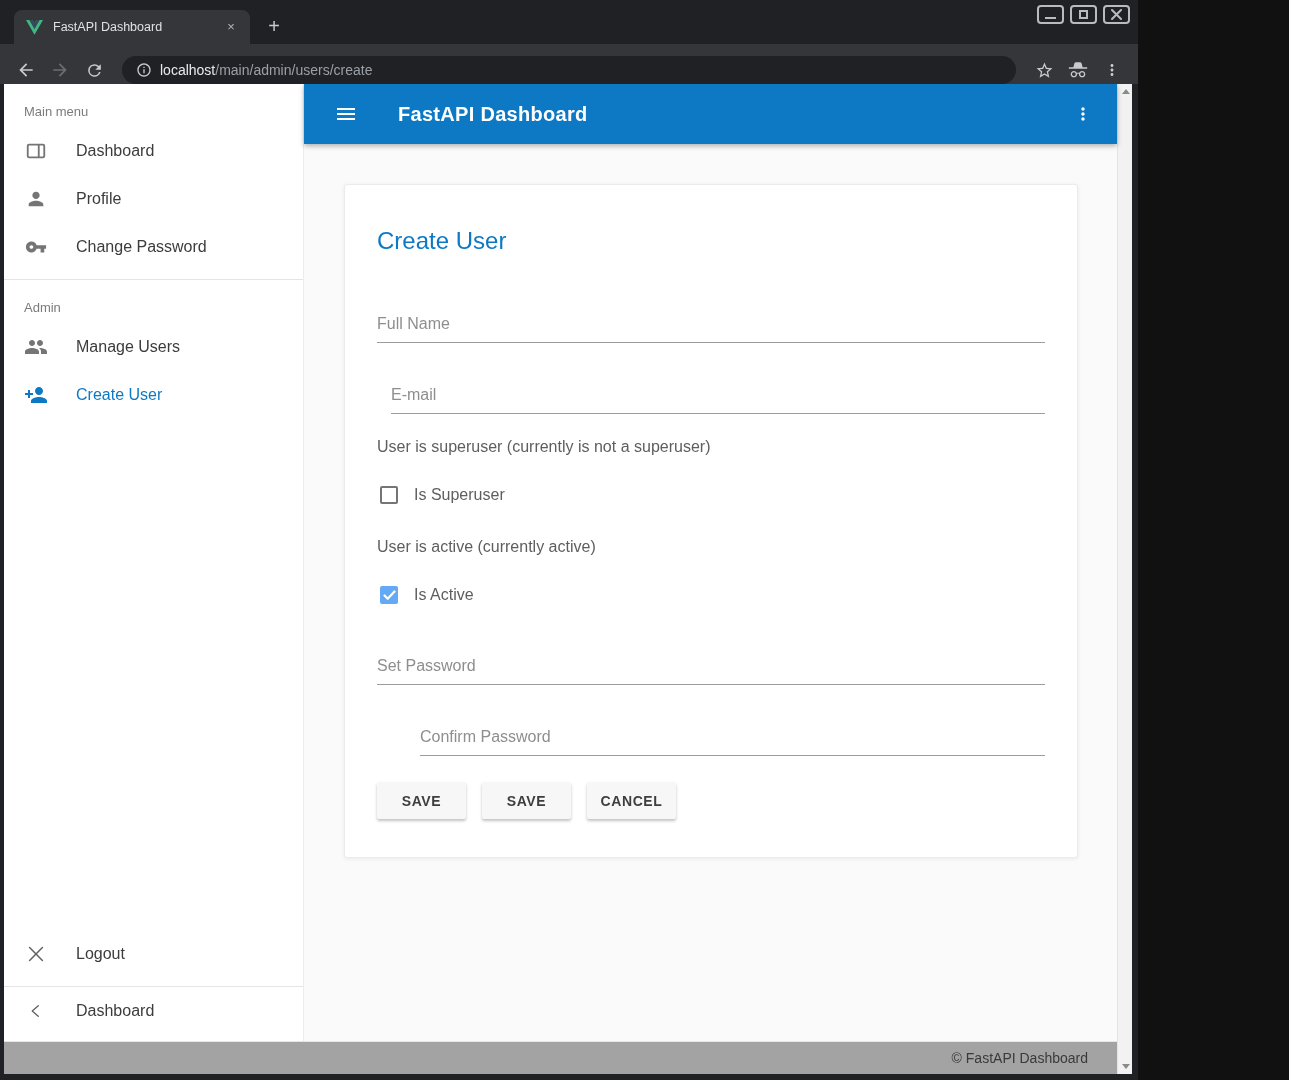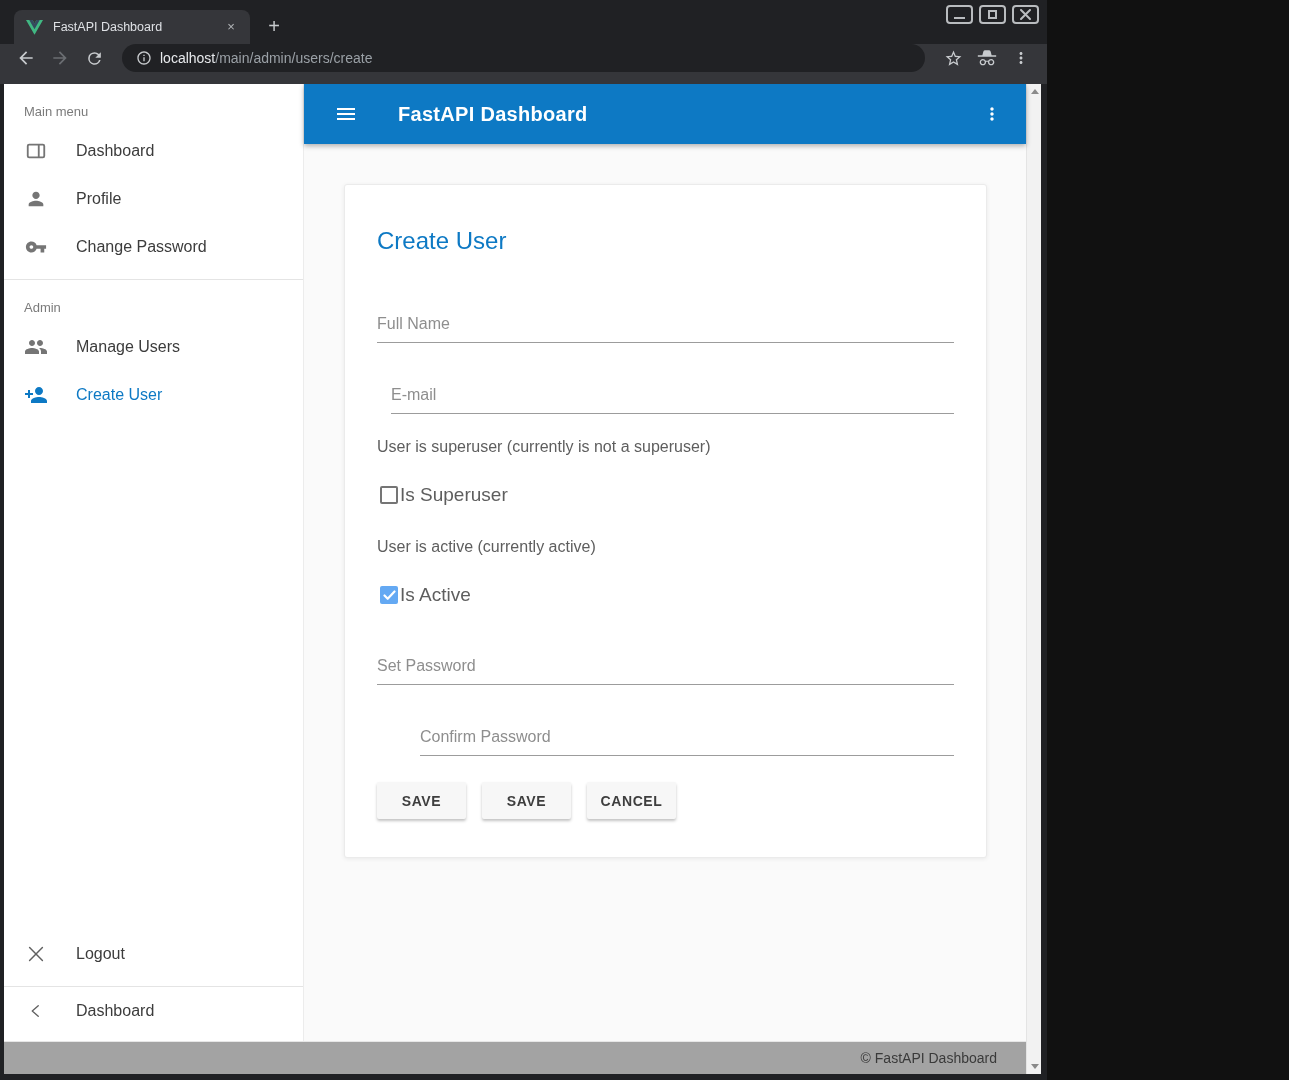--- a/index.html
+++ b/index.html
@@ -1,34 +1,34 @@
 <!DOCTYPE html>
 <html style="--appbar-blue: #0d79c4; --active-blue: #0d79c4; --checkbox-blue: #64a9f3; --frame-dark: #202124;"><head>
 <meta charset="utf-8">
 <style>
   * { margin:0; padding:0; box-sizing:border-box; }
   html,body { width:1289px; height:1080px; background:#111; }
   body { font-family:"Liberation Sans","DejaVu Sans",sans-serif; }
 
-  .window { position:relative; width:1047px; height:1080px; background:var(--frame-dark,#202124); overflow:hidden; }
+  .window { position:relative; width:1138px; height:1080px; background:var(--frame-dark,#202124); overflow:hidden; }
 
   
   .tabstrip { position:relative; height:44px; background:var(--frame-dark,#202124); display:flex; align-items:flex-end; padding-left:14px; }
   .tab { width:236px; height:34px; background:#35363a; border-radius:8px 8px 0 0; display:flex; align-items:center; padding:0 10px 0 12px; }
   .tab-favicon { width:17px; height:15px; flex:0 0 auto; }
   .tab-title { flex:1; margin-left:10px; font-size:12.5px; color:#dfe1e5; white-space:nowrap; overflow:hidden; }
   .tab-close { width:18px; height:18px; color:#b4b7ba; font-size:13px; line-height:18px; text-align:center; border-radius:50%; }
   .newtab-btn { width:28px; height:28px; margin:0 0 3px 10px; color:#c7cacd; font-size:20px; line-height:26px; text-align:center; border-radius:50%; }
   .win-controls { position:absolute; top:5px; right:8px; display:flex; gap:6px; }
   .winbtn { width:27px; height:19px; border:2px solid #b9bcbf; border-radius:4px; display:flex; align-items:center; justify-content:center; }
   .winbtn .min-glyph { display:block; width:11px; border-bottom:2px solid #b9bcbf; margin-top:7px; }
   .winbtn .max-glyph { display:block; width:9px; height:9px; border:2px solid #b9bcbf; }
   .winbtn svg { display:block; }
 
-  .toolbar { height:40px; background:#35363a; display:flex; align-items:flex-start; padding:0 12px; gap:6px; }
+  .toolbar { height:40px; background:#35363a; display:flex; align-items:flex-end; padding:0 12px; gap:6px; }
   .nav-ic { width:28px; height:28px; display:flex; align-items:center; justify-content:center; border-radius:50%; flex:0 0 auto; }
   .urlbar { flex:1; height:28px; margin:0 8px; background:#202124; border-radius:14px; display:flex; align-items:center; padding:0 14px; gap:8px; min-width:0; }
   .url-text { font-size:14px; color:#e8eaed; white-space:nowrap; overflow:hidden; }
   .url-text .host { color:#e8eaed; }
   .url-text .path { color:#9aa0a6; }
 
   
   .page { position:absolute; top:84px; left:4px; right:6px; bottom:6px; background:#fafafa; overflow:hidden; }
   .page-scrollbar { position:absolute; top:0; right:0; bottom:0; width:15px; background:#f2f2f2; border-left:1px solid #e4e4e4; }
   .sb-arrow { position:absolute; left:0; width:15px; height:15px; display:flex; align-items:center; justify-content:center; }
@@ -69,21 +69,21 @@
   .tf-confirm  { margin-top:43px;margin-left:43px; }
 
   .note { font-size:16px; color:#5e5e5e; }
   .note-superuser { margin-top:24px; }
   .note-active    { margin-top:31px; }
 
   .check-row { display:flex; align-items:center; margin-top:27px; height:24px; }
   .cbox { width:18px; height:18px; border-radius:2px; margin-left:3px; flex:0 0 auto; display:flex; align-items:center; justify-content:center; }
   .cbox.unchecked { border:2px solid #757575; background:#fff; }
   .cbox.checked { background:var(--checkbox-blue,#64a9f3); }
-  .check-row .clbl { margin-left:2px; font-size:19px; color:#5e5e5e; }
+  .check-row .clbl { margin-left:16px; font-size:16px; color:#5e5e5e; }
 
   .btn-row { display:flex; gap:16px; margin-top:26px; padding-bottom:38px; }
   .btn { min-width:89px; height:37px; background:#f7f7f7; border:none; border-radius:2px; box-shadow:0 2px 3px rgba(0,0,0,0.24); font-family:"Liberation Sans","DejaVu Sans",sans-serif; font-size:14px; font-weight:700; color:#3e3e3e; letter-spacing:0.6px; cursor:pointer; }
 
   
   .footer { position:absolute; left:0; right:15px; bottom:0; height:33px; background:#a3a3a3; border-top:1px solid #e6e6e6; display:flex; align-items:center; justify-content:flex-end; padding-right:29px; }
   .footer-text { font-size:14px; color:#3a3a3a; }
 </style>
 </head>
 <body>

